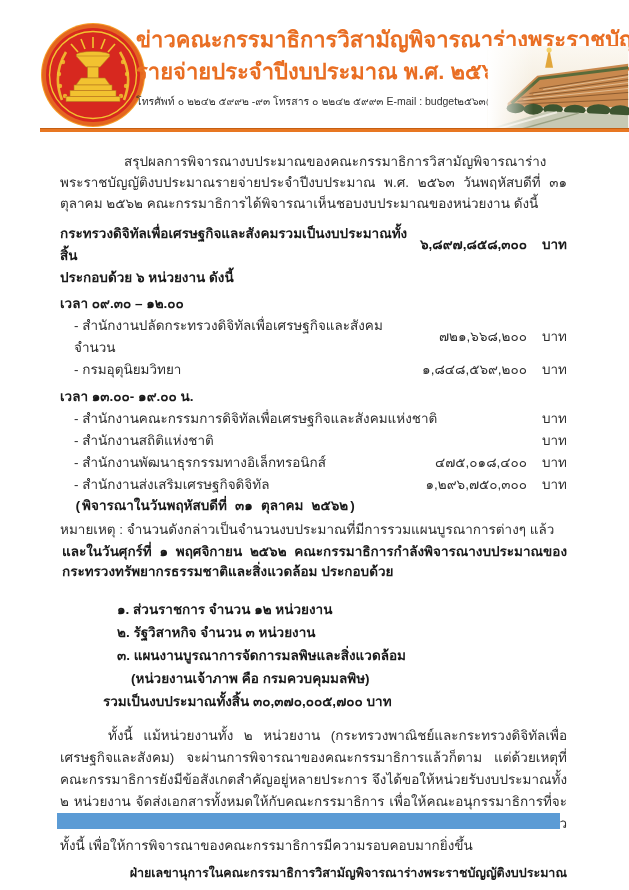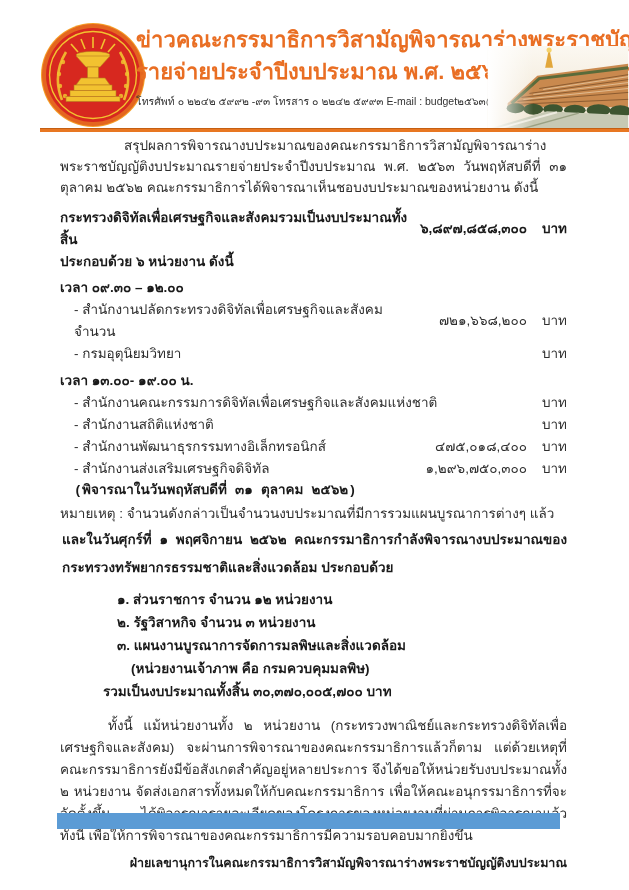--- a/index.html
+++ b/index.html
@@ -19,33 +19,33 @@
   .header{position:relative;height:134px;}
   .emblem{position:absolute;left:40px;top:22px;width:106px;height:106px;}
   .titles{position:absolute;left:136px;top:24px;width:493px;}
   .title-line{font-weight:bold;color:var(--title-orange);font-size:22px;line-height:32px;white-space:nowrap;}
   .contact-line{margin-top:5px;font-size:10.5px;color:#333;white-space:nowrap;}
   .building-photo{position:absolute;right:0;top:46px;width:142px;height:83px;z-index:3;}
   .orange-rule{position:absolute;left:40px;right:0;top:128px;height:4px;background:var(--divider-orange);border-top:1px solid #c55f12;z-index:4;}
 
   
   .content{position:relative;padding:0 62px 0 60px;font-size:13.5px;line-height:21px;}
-  .intro{margin-top:1px;text-indent:64px;text-align:justify;}
+  .intro{margin-top:17px;text-indent:64px;text-align:justify;}
   .bold{font-weight:bold;color:#1a1a1a;}
   .budget-head{margin-top:9px;}
   .budget-row{display:flex;align-items:center;line-height:22px;}
   .budget-row .nm{flex:1;}
   .budget-row .amt{width:118px;text-align:right;}
   .budget-row .unit{width:40px;text-align:right;}
   .session-label{font-weight:bold;color:#1a1a1a;margin-top:4px;line-height:23px;}
   .agency{margin-left:14px;}
   .considered{font-weight:bold;color:#1a1a1a;margin-left:14px;line-height:22px;font-family:Liberation Mono, monospace;}
   .remark{margin-top:1px;margin-left:0;line-height:22px;}
-  .upcoming{margin-top:1px;margin-left:2px;text-align:justify;line-height:28px;}
-  .num-list{margin-left:57px;margin-top:6px;line-height:23px;}
+  .upcoming{margin-top:1px;margin-left:2px;text-align:justify;line-height:20px;}
+  .num-list{margin-left:57px;margin-top:16px;line-height:23px;}
   .num-list .host{margin-left:14px;}
   .num-list .total{margin-left:-14px;}
   .closing{margin-top:12px;text-indent:48px;text-align:justify;line-height:22px;}
   .sig-block{margin-top:7px;margin-left:auto;margin-right:0;width:fit-content;text-align:center;line-height:18px;font-size:12.5px;}
   .footer-bar{position:absolute;left:57px;top:813px;width:503px;height:16px;background:var(--footer-bar-blue);}
 </style>
 </head>
 <body>
 
 <div class="page">
@@ -163,20 +163,21 @@
 
     <div class="session-label">เวลา ๐๙.๓๐ – ๑๒.๐๐</div>
 
     <div class="budget-row agency">
       <span class="nm">- สำนักงานปลัดกระทรวงดิจิทัลเพื่อเศรษฐกิจและสังคม  จำนวน</span>
       <span class="amt">๗๒๑,๖๖๘,๒๐๐</span>
       <span class="unit">บาท</span>
     </div>
     <div class="budget-row agency">
       <span class="nm">- กรมอุตุนิยมวิทยา</span>
+      <span class="amt">๑,๘๔๘,๕๖๙,๒๐๐</span>
       <span class="unit">บาท</span>
     </div>
 
     <div class="session-label">เวลา ๑๓.๐๐- ๑๙.๐๐ น.</div>
 
     <div class="budget-row agency">
       <span class="nm">- สำนักงานคณะกรรมการดิจิทัลเพื่อเศรษฐกิจและสังคมแห่งชาติ</span>
       <span class="unit">บาท</span>
     </div>
     <div class="budget-row agency">

